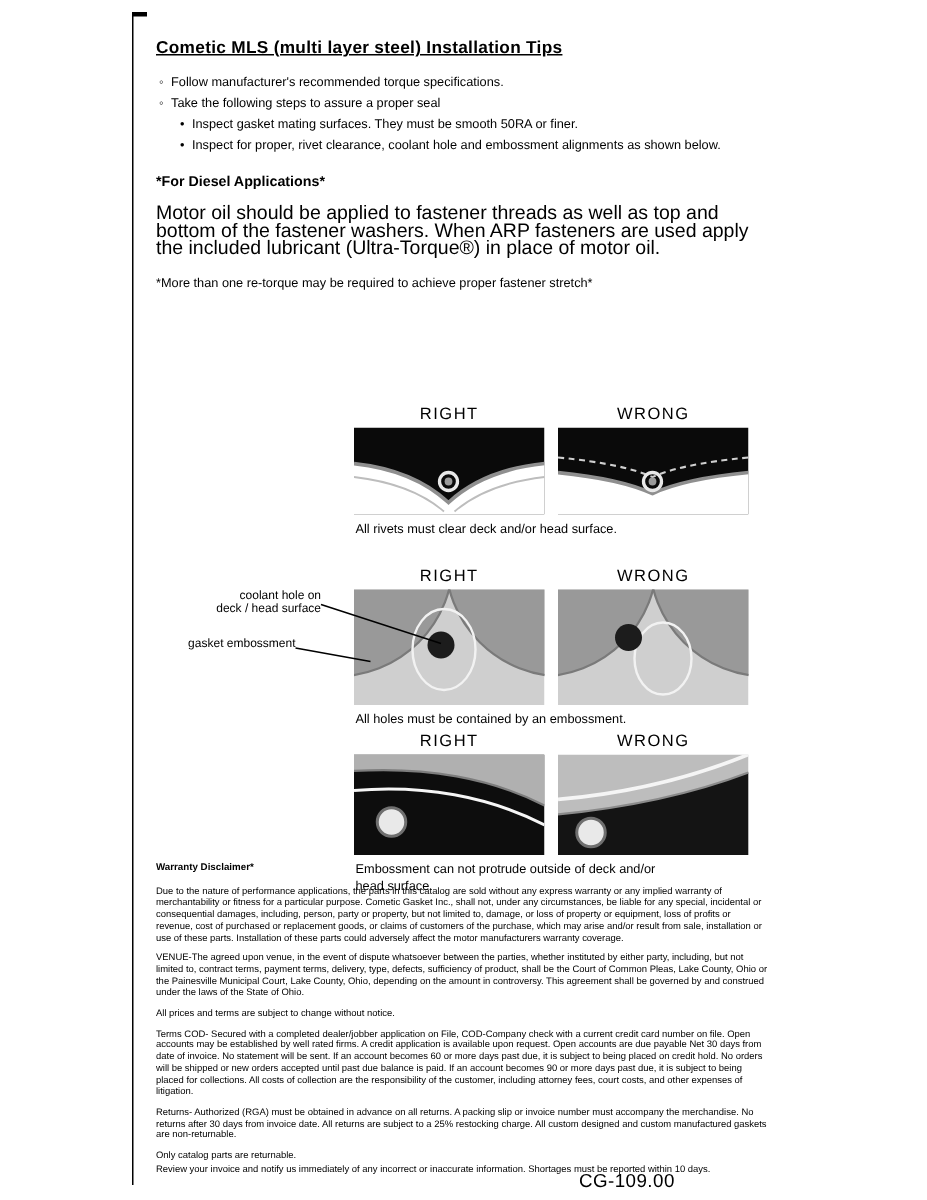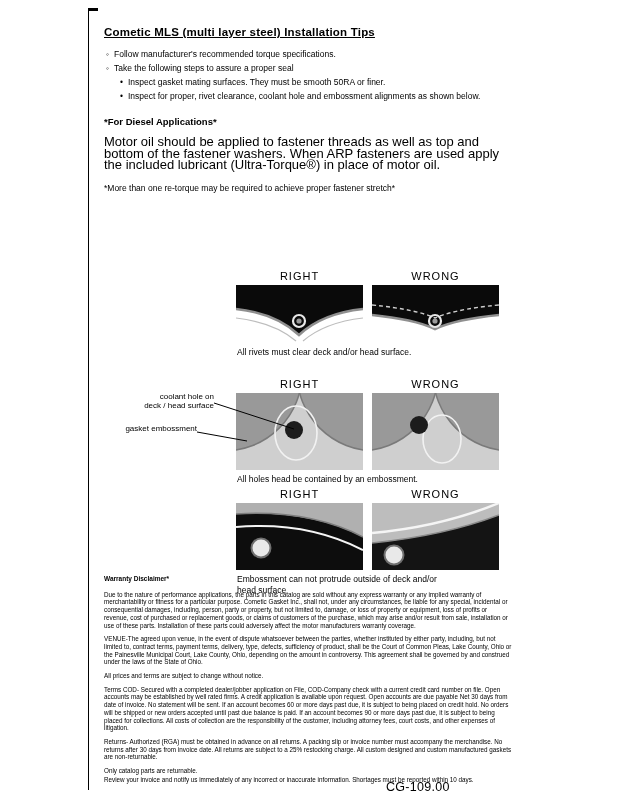--- a/index.html
+++ b/index.html
@@ -136,21 +136,21 @@
             <rect width="127" height="77" fill="#cfcfcf"></rect>
             <circle cx="-12" cy="-20" r="78" fill="#999999"></circle>
             <circle cx="139" cy="-20" r="78" fill="#999999"></circle>
             <circle cx="-12" cy="-20" r="78" fill="none" stroke="#7a7a7a" stroke-width="1.5"></circle>
             <circle cx="139" cy="-20" r="78" fill="none" stroke="#7a7a7a" stroke-width="1.5"></circle>
             <ellipse cx="70" cy="46" rx="19" ry="24" fill="none" stroke="#f2f2f2" stroke-width="1.6"></ellipse>
             <circle cx="47" cy="32" r="9" fill="#1c1c1c"></circle>
           </svg>
         </div>
       </div>
-      <div class="dg-caption">All holes head be contained by an embossment.</div>
+      <div class="dg-caption">All holes must be contained by an embossment.</div>
     </div>
 
     <div class="dg-row r3">
       <div class="dg-labels">
         <div class="dg-label">RIGHT</div>
         <div class="dg-label wrong">WRONG</div>
       </div>
       <div class="dg-imgs">
         <div class="dg-img">
           <svg viewBox="0 0 127 67" width="127" height="67">

